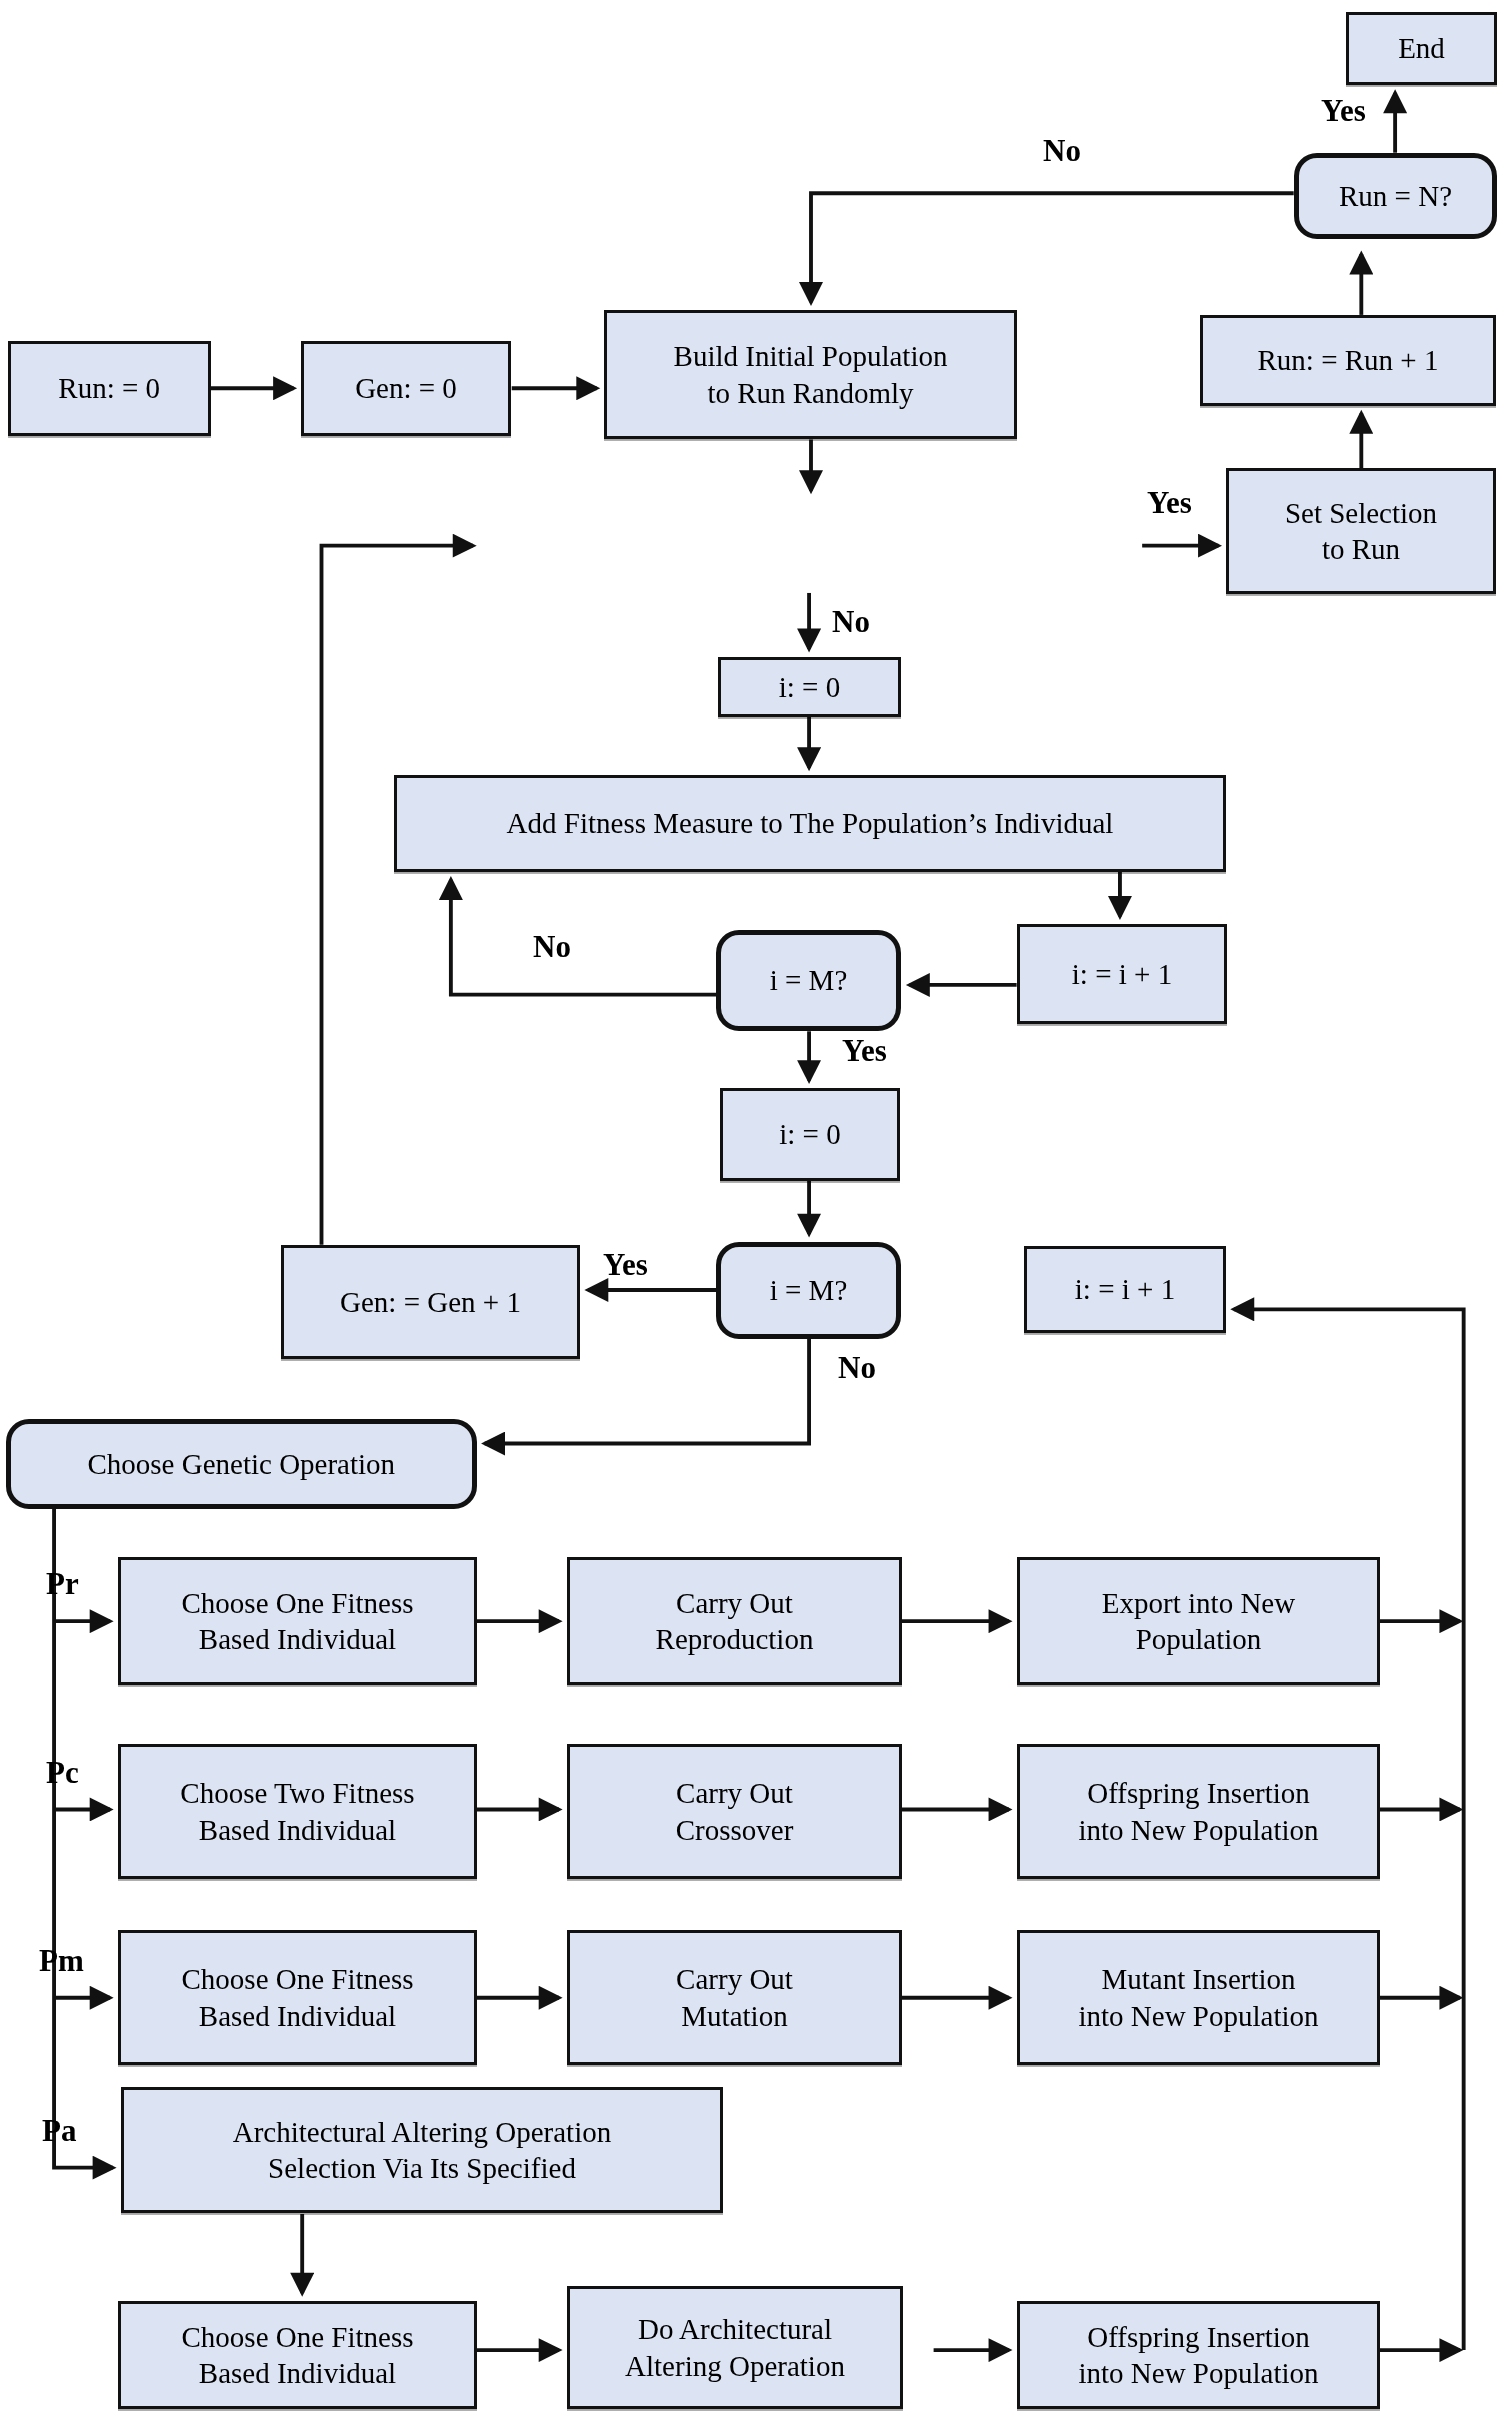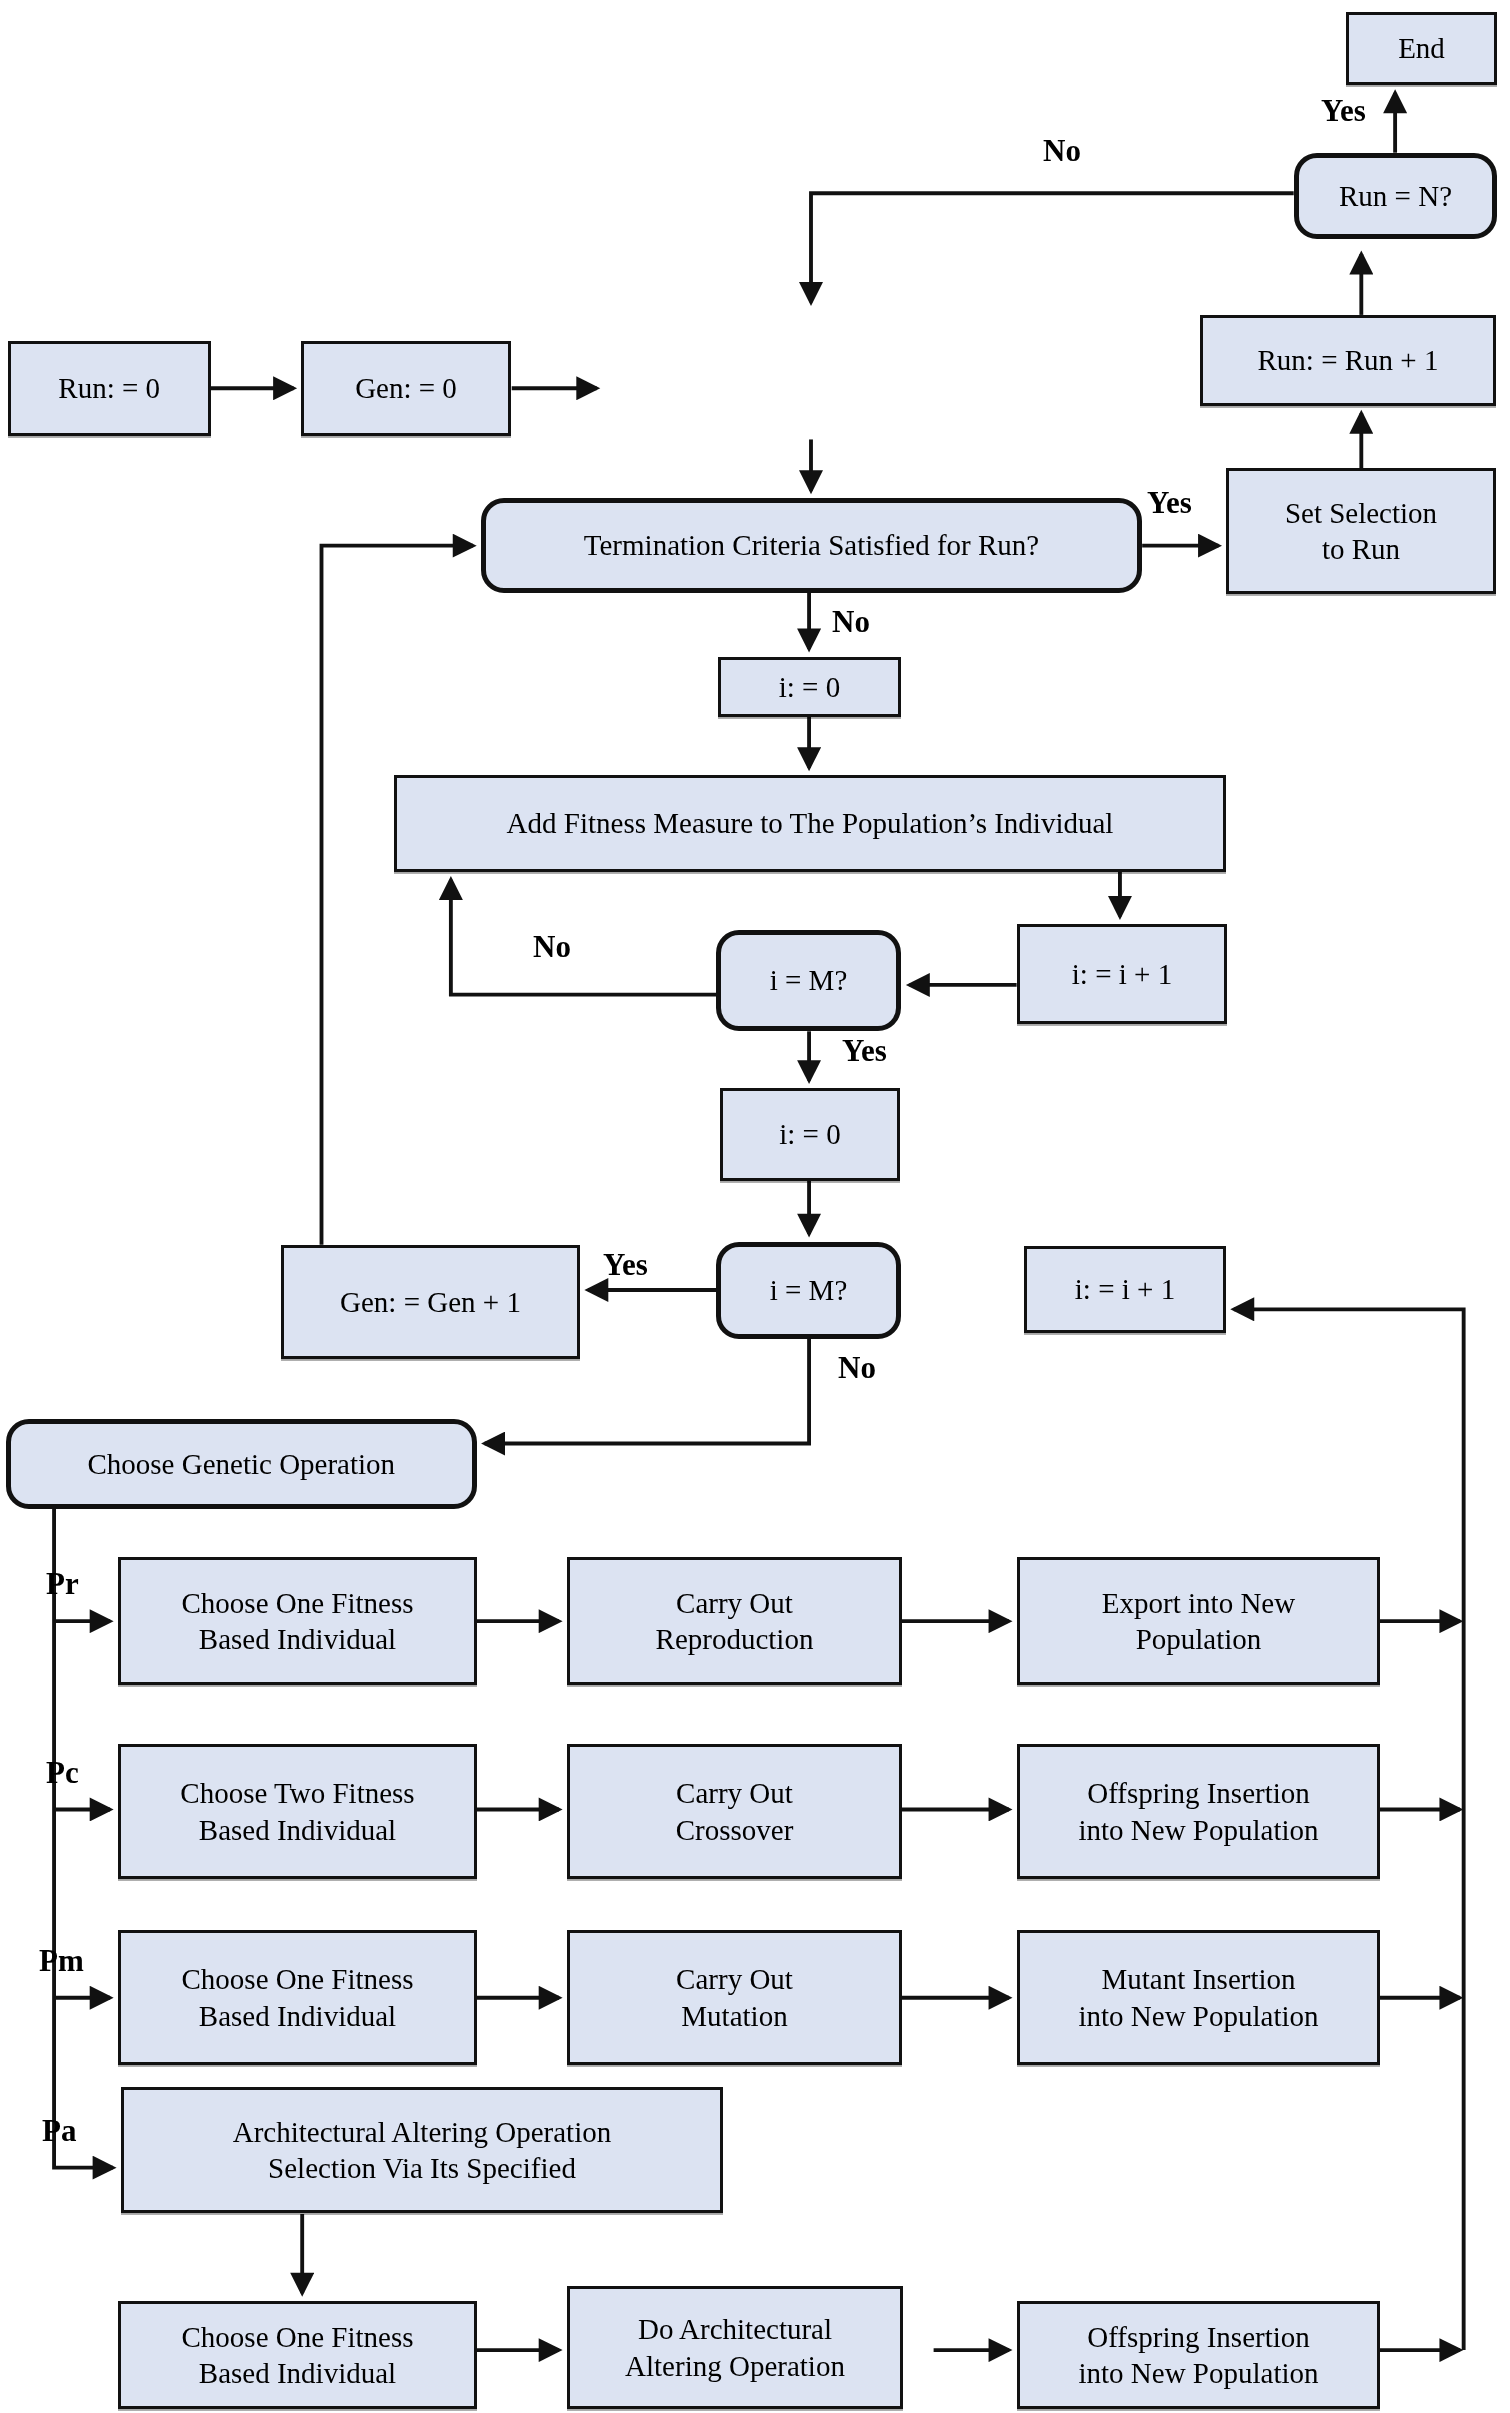--- a/index.html
+++ b/index.html
@@ -88,21 +88,22 @@
     </g>
   </svg>
 
   <div class="node" style="left:1346px;top:11.6px;width:151px;height:73px;">End</div>
   <div class="node round" style="left:1294px;top:153px;width:203px;height:86px;">Run = N?</div>
   <div class="node" style="left:1200px;top:315px;width:296px;height:91px;">Run: = Run + 1</div>
   <div class="node" style="left:1226px;top:468px;width:270px;height:126px;">Set Selection
 to Run</div>
   <div class="node" style="left:7.7px;top:341px;width:203px;height:95px;">Run: = 0</div>
   <div class="node" style="left:301px;top:341px;width:210px;height:95px;">Gen: = 0</div>
-  <div class="node round" style="left:481px;top:498px;width:661px;height:95px;">Termination Criteria Satisfied for Run?</div>
+  <div class="node" style="left:604px;top:310px;width:413px;height:129px;">Build Initial Population
+to Run Randomly</div>
   <div class="node" style="left:718px;top:657px;width:183px;height:60px;">i: = 0</div>
   <div class="node" style="left:394px;top:775px;width:832px;height:97px;">Add Fitness Measure to The Population’s Individual</div>
   <div class="node round" style="left:716px;top:930px;width:185px;height:101px;">i = M?</div>
   <div class="node" style="left:1017px;top:924px;width:210px;height:100px;">i: = i + 1</div>
   <div class="node" style="left:720px;top:1088px;width:180px;height:93px;">i: = 0</div>
   <div class="node round" style="left:716px;top:1242px;width:185px;height:97px;">i = M?</div>
   <div class="node" style="left:281px;top:1245px;width:299px;height:114px;">Gen: = Gen + 1</div>
   <div class="node" style="left:1024px;top:1246px;width:202px;height:87px;">i: = i + 1</div>
   <div class="node round" style="left:5.8px;top:1400px;width:471px;height:90px;margin-top:19px;">Choose Genetic Operation</div>
 

